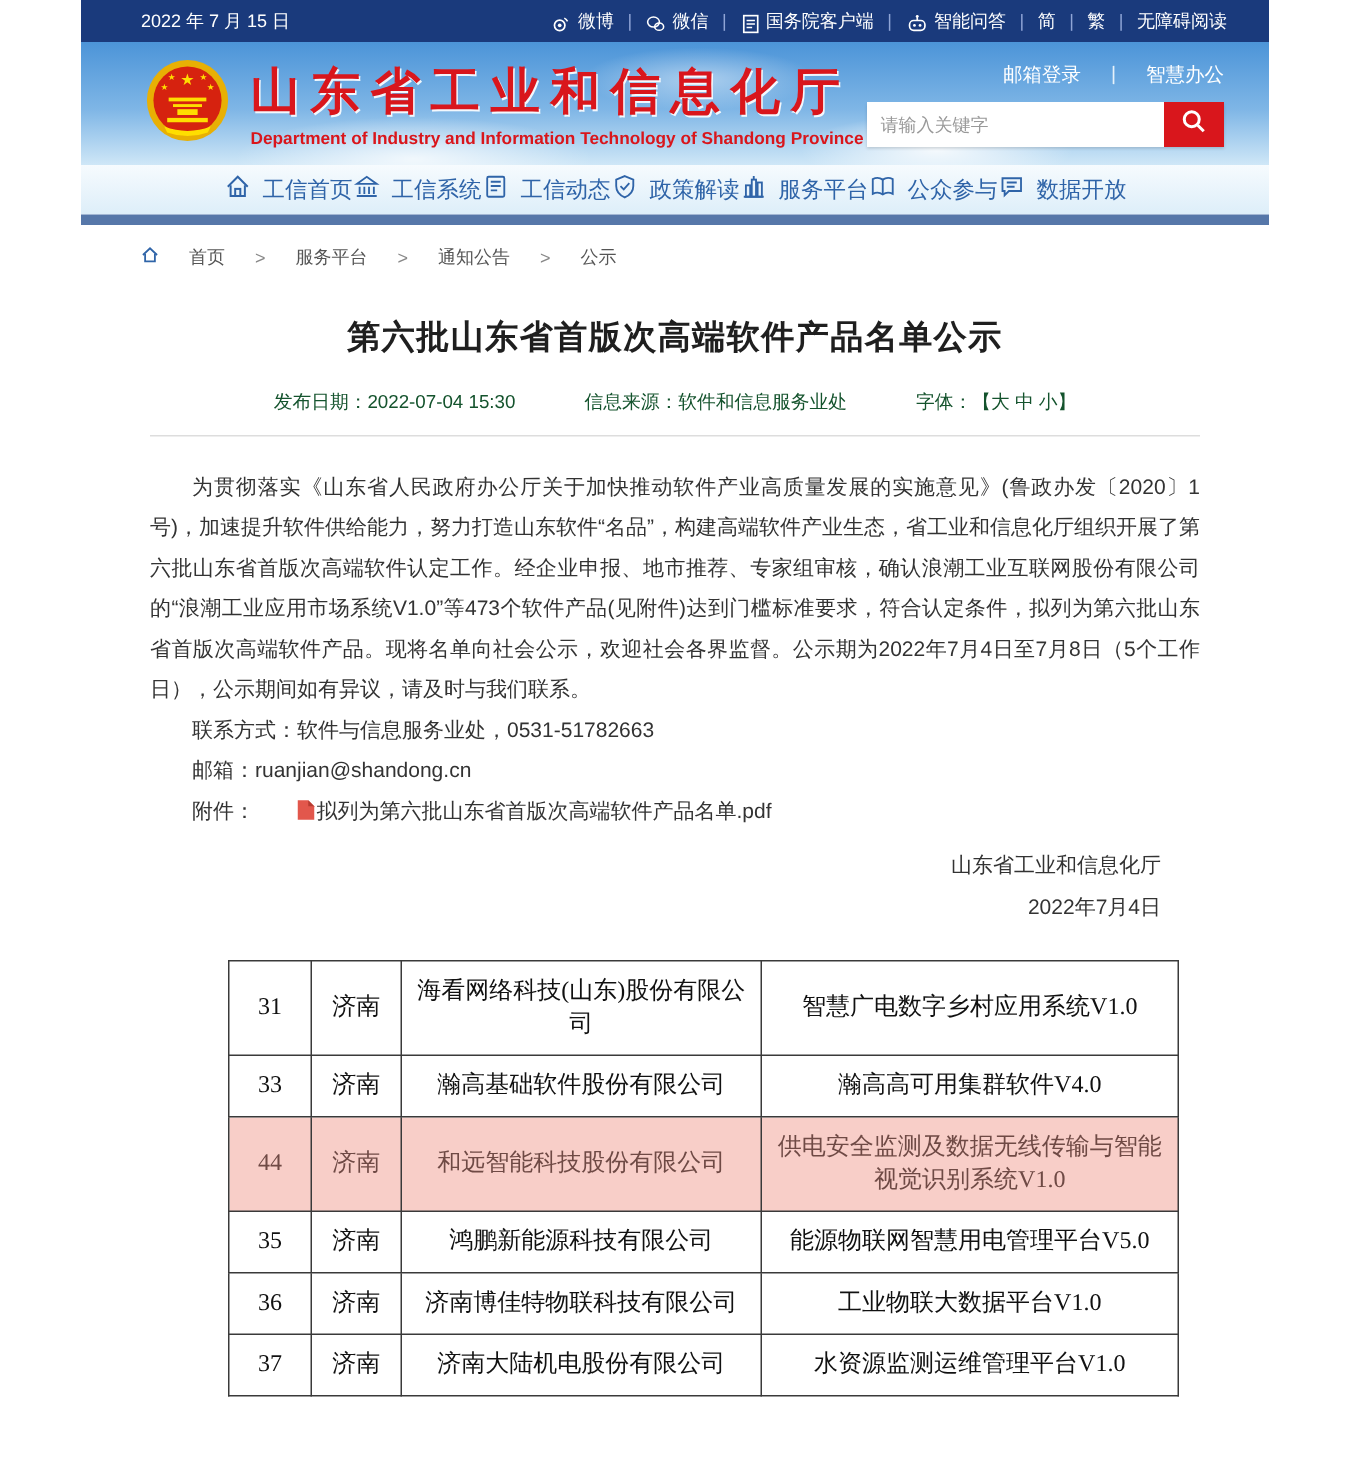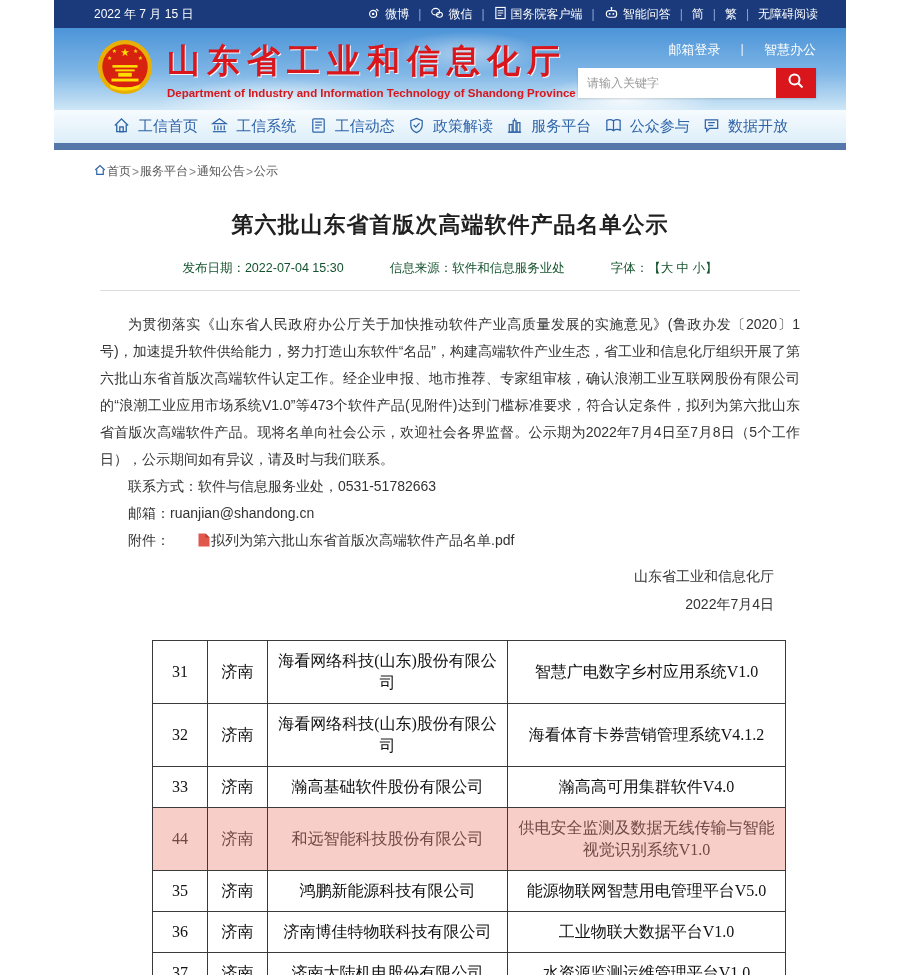--- a/index.html
+++ b/index.html
@@ -4,21 +4,21 @@
 <style>
   * { margin:0; padding:0; box-sizing:border-box; }
   html,body { background:#fff; }
   body { font-family:"Liberation Sans","DejaVu Sans",sans-serif; }
   .page { position:relative; width:792px; height:975px; margin:0 auto; background:#fff; overflow:hidden; }
 
   
   .topbar { height:28px; background:#1a3a7c; color:#fff; display:flex; align-items:center;
             justify-content:space-between; padding:0 28px 0 40px; font-size:12px; }
   .topbar-links { display:flex; align-items:center; gap:9px; }
-  .tb-link { display:flex; align-items:flex-start; gap:4px; color:#fff; cursor:pointer; white-space:nowrap; }
+  .tb-link { display:flex; align-items:flex-end; gap:4px; color:#fff; cursor:pointer; white-space:nowrap; }
   .tb-sep { color:#8fa5d6; }
   .tb-ic { display:inline-flex; }
 
   
   .banner { height:82px; display:flex; justify-content:space-between; align-items:center;
             padding:0 30px 0 42px;
             background:
               radial-gradient(ellipse 130px 34px at 72% 88%, rgba(255,255,255,.85), rgba(255,255,255,0) 70%),
               radial-gradient(ellipse 170px 40px at 28% 95%, rgba(255,255,255,.75), rgba(255,255,255,0) 70%),
               radial-gradient(ellipse 110px 30px at 52% 30%, rgba(255,255,255,.45), rgba(255,255,255,0) 70%),
@@ -32,28 +32,28 @@
   .banner-links { display:flex; gap:20px; font-size:13px; color:#fff; }
   .banner-links .bl { cursor:pointer; }
   .bl-sep { color:#e6f1fa; }
   .search { display:flex; width:238px; height:30px; box-shadow:0 1px 2px rgba(0,0,0,.15); }
   .search input { flex:1; border:none; outline:none; padding:0 9px; font-size:12px; color:#333; background:#fff; }
   .search input::placeholder { color:#999; }
   .search-btn { width:40px; background:#d9161c; border:none; cursor:pointer;
                 display:flex; align-items:center; justify-content:center; }
 
   
-  .nav { height:33px; display:flex; align-items:center; justify-content:space-between;
+  .nav { height:33px; display:flex; align-items:center; justify-content:center;
          padding:12px 58px; background:linear-gradient(180deg,#f6fbfe 0%,#ddeef9 100%); }
   .nav-item { display:flex; align-items:center; gap:7px; color:#2f64a8; font-size:15px; cursor:pointer; }
   .nav-item svg { stroke:#2f64a8; }
   .divider-bar { height:7px; background:#5677a9; }
 
   
-  .breadcrumb { display:flex; align-items:center; gap:1px; padding:13px 0 4px 40px; font-size:12px; color:#555; }
+  .breadcrumb { display:flex; align-items:center; gap:20px; padding:13px 0 4px 40px; font-size:12px; color:#555; }
   .bc-item { cursor:pointer; color:#555; }
   .bc-sep { color:#888; }
 
   
   .content { width:700px; margin:0 auto; }
   .article-title { text-align:center; font-size:22px; font-weight:bold; color:#1f1f1f;
                    margin:26px 0 20px; letter-spacing:1px; }
   .meta { display:flex; justify-content:center; gap:46px; font-size:12.5px; color:#14532d; margin-bottom:13px; }
   .meta-item { white-space:nowrap; }
   .meta-rule { border:none; border-top:1px solid #ddd; margin:0 0 20px; }
@@ -294,26 +294,20 @@
             <col class="c-prod">
           </colgroup>
         <tbody>
           <tr>
             <td>31</td>
             <td>济南</td>
             <td>海看网络科技(山东)股份有限公司</td>
             <td>智慧广电数字乡村应用系统V1.0</td>
           </tr>
           <tr>
-            <td>32</td>
-            <td>济南</td>
-            <td>海看网络科技(山东)股份有限公司</td>
-            <td>海看体育卡券营销管理系统V4.1.2</td>
-          </tr>
-          <tr>
             <td>33</td>
             <td>济南</td>
             <td>瀚高基础软件股份有限公司</td>
             <td>瀚高高可用集群软件V4.0</td>
           </tr>
           <tr class="hl">
             <td>44</td>
             <td>济南</td>
             <td>和远智能科技股份有限公司</td>
             <td>供电安全监测及数据无线传输与智能视觉识别系统V1.0</td>

